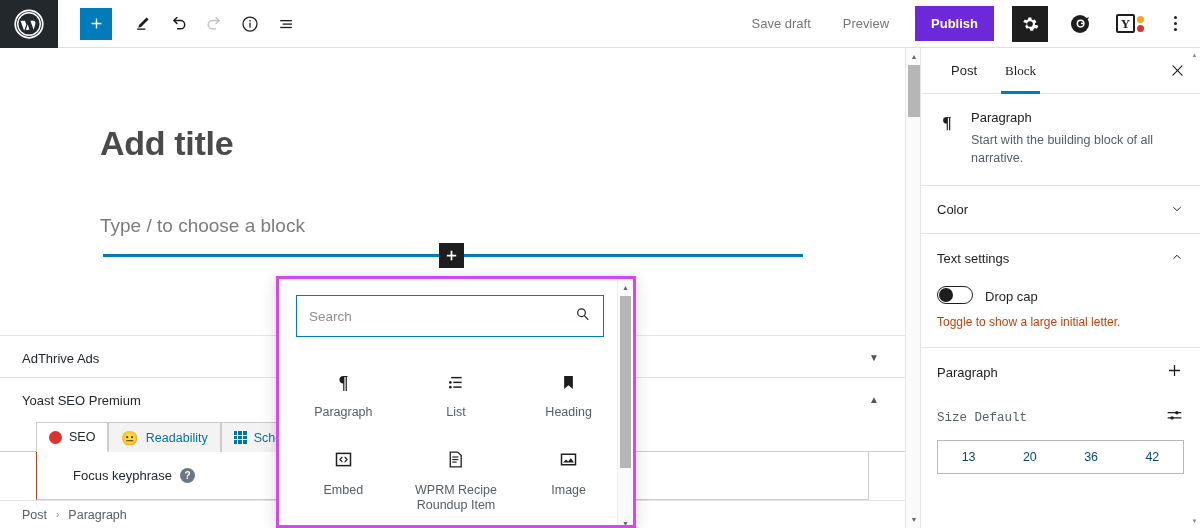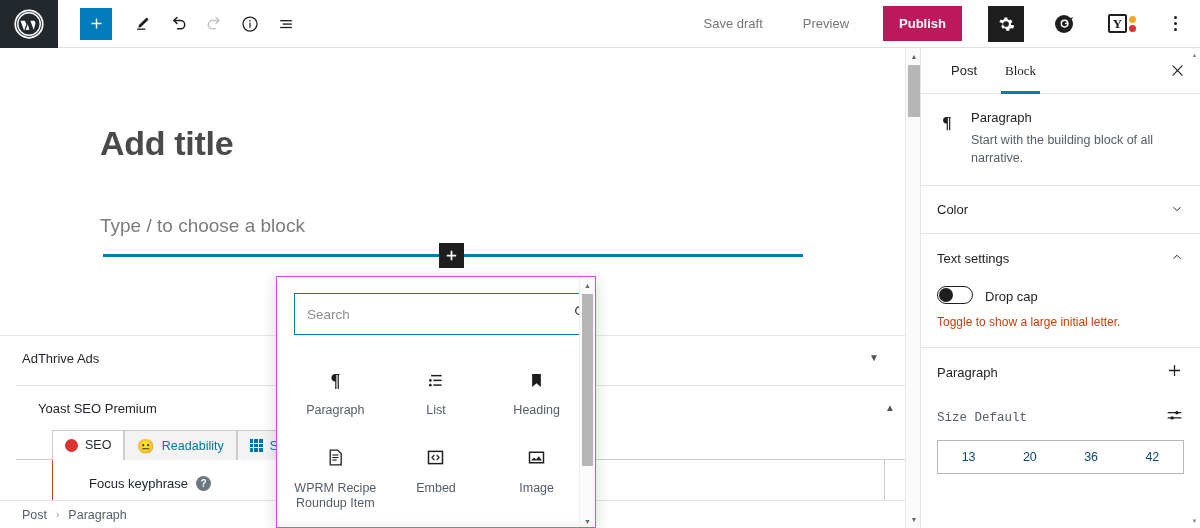--- a/index.html
+++ b/index.html
@@ -28,29 +28,29 @@
     width: 36px; height: 36px; display: flex; align-items: center; justify-content: center;
     background: none; border: none; cursor: pointer; color: #1e1e1e;
   }
   .tb-add {
     width: 32px; height: 32px; background: #007cba; color: #fff;
     display: flex; align-items: center; justify-content: center;
     border: none; cursor: pointer; margin-right: 12px;
   }
   .tb-btn.disabled { color: #c4c4c4; }
   .tb-right {
-    margin-left: auto; display: flex; align-items: center; padding-right: 10px; gap: 16px;
+    margin-left: auto; display: flex; align-items: center; padding-right: 10px; gap: 8px;
   }
   .link-btn {
     background: none; border: none; cursor: pointer;
     font-family: "Liberation Sans", sans-serif; font-size: 13px; color: #757575;
     padding: 8px 12px;
   }
   .publish-btn {
-    background: #be185d; color: #fff; border: none; cursor: pointer;
+    background: #6d28d9; color: #fff; border: none; cursor: pointer;
     font-family: "Liberation Sans", sans-serif; font-size: 13px; font-weight: bold;
     padding: 10px 16px; margin: 0 10px 0 6px;
   }
   .gear-btn {
     width: 36px; height: 36px; background: #1e1e1e; color: #fff;
     display: flex; align-items: center; justify-content: center;
     border: none; cursor: pointer; flex: none;
   }
   .plugin-icon {
     width: 36px; height: 36px; display: flex; align-items: center; justify-content: center;
@@ -157,22 +157,22 @@
   .breadcrumb {
     position: absolute; left: 0; bottom: 0; width: 905px; height: 28px;
     background: #fff; border-top: 1px solid #e2e4e7;
     display: flex; align-items: center; padding-left: 22px; gap: 9px;
     font-size: 12.5px; color: #555d66; z-index: 35;
   }
   .breadcrumb .sep { color: #8f98a1; font-size: 10px; }
 
   
   .inserter {
-    position: absolute; left: 276px; top: 276px; width: 320px; height: 252px;
-    background: #fff; border: 1px solid #d946ef;
+    position: absolute; left: 276px; top: 276px; width: 360px; height: 252px;
+    background: #fff; border: 3px solid #d946ef;
     box-shadow: 0 3px 14px rgba(0,0,0,0.16); z-index: 50; overflow: hidden;
   }
   .ins-search-wrap { padding: 16px 17px 10px 17px; }
   .ins-search {
     position: relative; width: 308px; height: 42px;
     border: 1.5px solid #007cba; background: #fff;
     display: flex; align-items: center;
   }
   .ins-search input {
     border: none; outline: none; background: transparent;
@@ -385,21 +385,21 @@
       </svg>
     </button>
 
     <div class="meta-panel" style="top:287px;">
       <div class="meta-head">
         <span>AdThrive Ads</span>
         <button class="meta-toggle">▼</button>
       </div>
     </div>
 
-    <div class="meta-panel" style="top:337px;margin-left:16px;">
+    <div class="meta-panel" style="top:329px;">
       <div class="meta-head">
         <span>Yoast SEO Premium</span>
         <button class="meta-toggle">▲</button>
       </div>
       <div class="yoast-tabs">
         <div class="ytab active">
           <span class="dot-red"></span>
           <span>SEO</span>
         </div>
         <div class="ytab">
@@ -480,36 +480,36 @@
         <span class="ico">
           <svg width="21" height="21" viewBox="0 0 24 24">
             <path d="M7 4.5h10v15l-5-4.3-5 4.3z" fill="#1e1e1e"></path>
           </svg>
         </span>
         <span class="lbl">Heading</span>
       </button>
       <button class="ins-item">
         <span class="ico">
           <svg width="21" height="21" viewBox="0 0 24 24">
+            <rect x="4" y="5" width="16" height="14" fill="none" stroke="#1e1e1e" stroke-width="1.7"></rect>
+            <path d="M10.2 9.5L8 12l2.2 2.5M13.8 9.5L16 12l-2.2 2.5" fill="none" stroke="#1e1e1e" stroke-width="1.5" stroke-linecap="round" stroke-linejoin="round"></path>
+          </svg>
+        </span>
+        <span class="lbl">Embed</span>
+      </button>
+      <button class="ins-item">
+        <span class="ico">
+          <svg width="21" height="21" viewBox="0 0 24 24">
             <path d="M6 3.5h8.5l4 4V20.5H6z" fill="none" stroke="#1e1e1e" stroke-width="1.5"></path>
             <rect x="8.3" y="8.5" width="7" height="1.3" fill="#1e1e1e"></rect>
             <rect x="8.3" y="11.4" width="7" height="1.3" fill="#1e1e1e"></rect>
             <rect x="8.3" y="14.3" width="5" height="1.3" fill="#1e1e1e"></rect>
           </svg>
         </span>
         <span class="lbl">WPRM Recipe Roundup Item</span>
-      </button>
-      <button class="ins-item">
-        <span class="ico">
-          <svg width="21" height="21" viewBox="0 0 24 24">
-            <rect x="4" y="5" width="16" height="14" fill="none" stroke="#1e1e1e" stroke-width="1.7"></rect>
-            <path d="M10.2 9.5L8 12l2.2 2.5M13.8 9.5L16 12l-2.2 2.5" fill="none" stroke="#1e1e1e" stroke-width="1.5" stroke-linecap="round" stroke-linejoin="round"></path>
-          </svg>
-        </span>
-        <span class="lbl">Embed</span>
       </button>
       <button class="ins-item">
         <span class="ico">
           <svg width="21" height="21" viewBox="0 0 24 24">
             <rect x="4" y="6" width="16" height="12" fill="none" stroke="#1e1e1e" stroke-width="1.7"></rect>
             <path d="M5.8 15.5l3.4-3.6 2.4 2.3 3.1-3.6 3.5 4.9z" fill="#1e1e1e"></path>
           </svg>
         </span>
         <span class="lbl">Image</span>
       </button>

